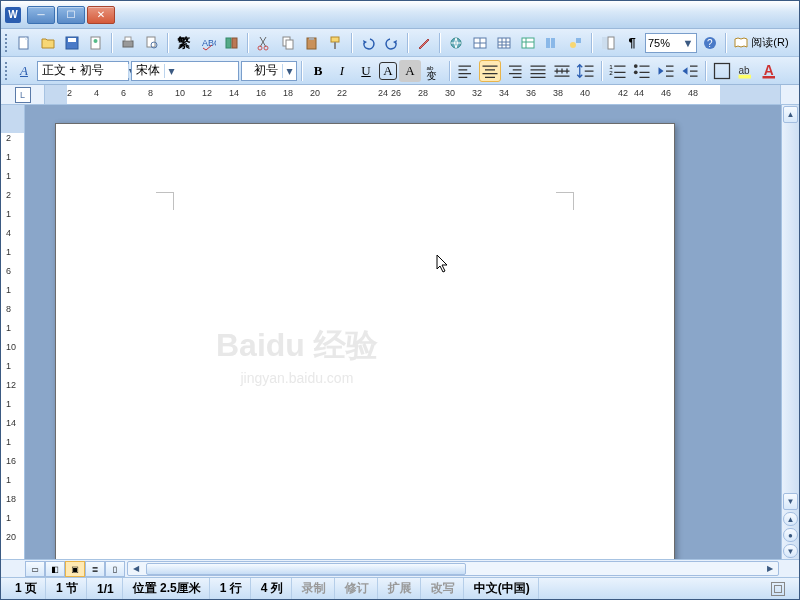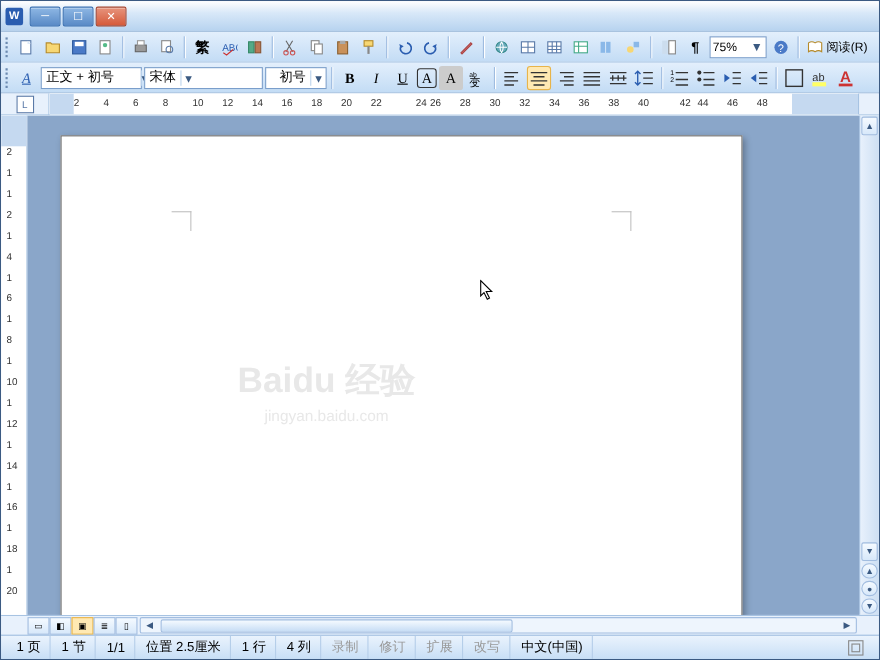--- a/index.html
+++ b/index.html
@@ -65,21 +65,21 @@
 .rscroll .sbtn.circle { border-radius:8px; height:14px; }
 
 .hscroll-row { height:18px; display:flex; border-top:1px solid #a7c3e2; background:#e8f1fc; }
 .hscroll-row .views { display:flex; margin-left:24px; }
 .hscroll-row .vbtn { width:20px; height:16px; border:1px solid #a2bde0; background:linear-gradient(#f5faff,#d7e8fa); display:flex; align-items:center; justify-content:center; font-size:8px; margin-top:1px; cursor:pointer; }
 .hscroll-row .vbtn.active { background:#ffe9b3; border-color:#e8b44a; }
 .hscroll-row .htrack { flex:1; display:flex; align-items:center; margin:1px 2px; border:1px solid #a2bde0; background:#eef5fd; border-radius:2px; }
 .hscroll-row .sbtn { width:16px; height:14px; display:flex; align-items:center; justify-content:center; font-size:8px; color:#3b5a82; cursor:pointer; }
 .hscroll-row .thumb { width:320px; height:12px; background:linear-gradient(#f5faff,#c7ddf5); border:1px solid #a2bde0; border-radius:2px; margin-left:2px; }
 
-.statusbar { height:22px; background:linear-gradient(#eaf3fd,#c8dff6); border-top:1px solid #a7c3e2; display:flex; align-items:center; font-size:12px; padding:0 6px; gap:2px; }
+.statusbar { height:22px; background:linear-gradient(#eaf3fd,#c8dff6); border-top:1px solid #a7c3e2; display:flex; align-items:center; font-size:12px; padding:0 6px; gap:2px;font-weight:bold; }
 .statusbar .cell { padding:0 8px; border-right:1px solid #b5cee9; height:100%; display:flex; align-items:center; }
 .statusbar .cell.dim { color:#999; }
 .statusbar .recbox { width:14px; height:14px; border:1px solid #888; margin-left:auto; margin-right:8px; position:relative; }
 .statusbar .recbox:after { content:""; position:absolute; inset:2px; border:1px solid #888; }
 </style>
 </head>
 <body>
 
 <div class="window">
 

